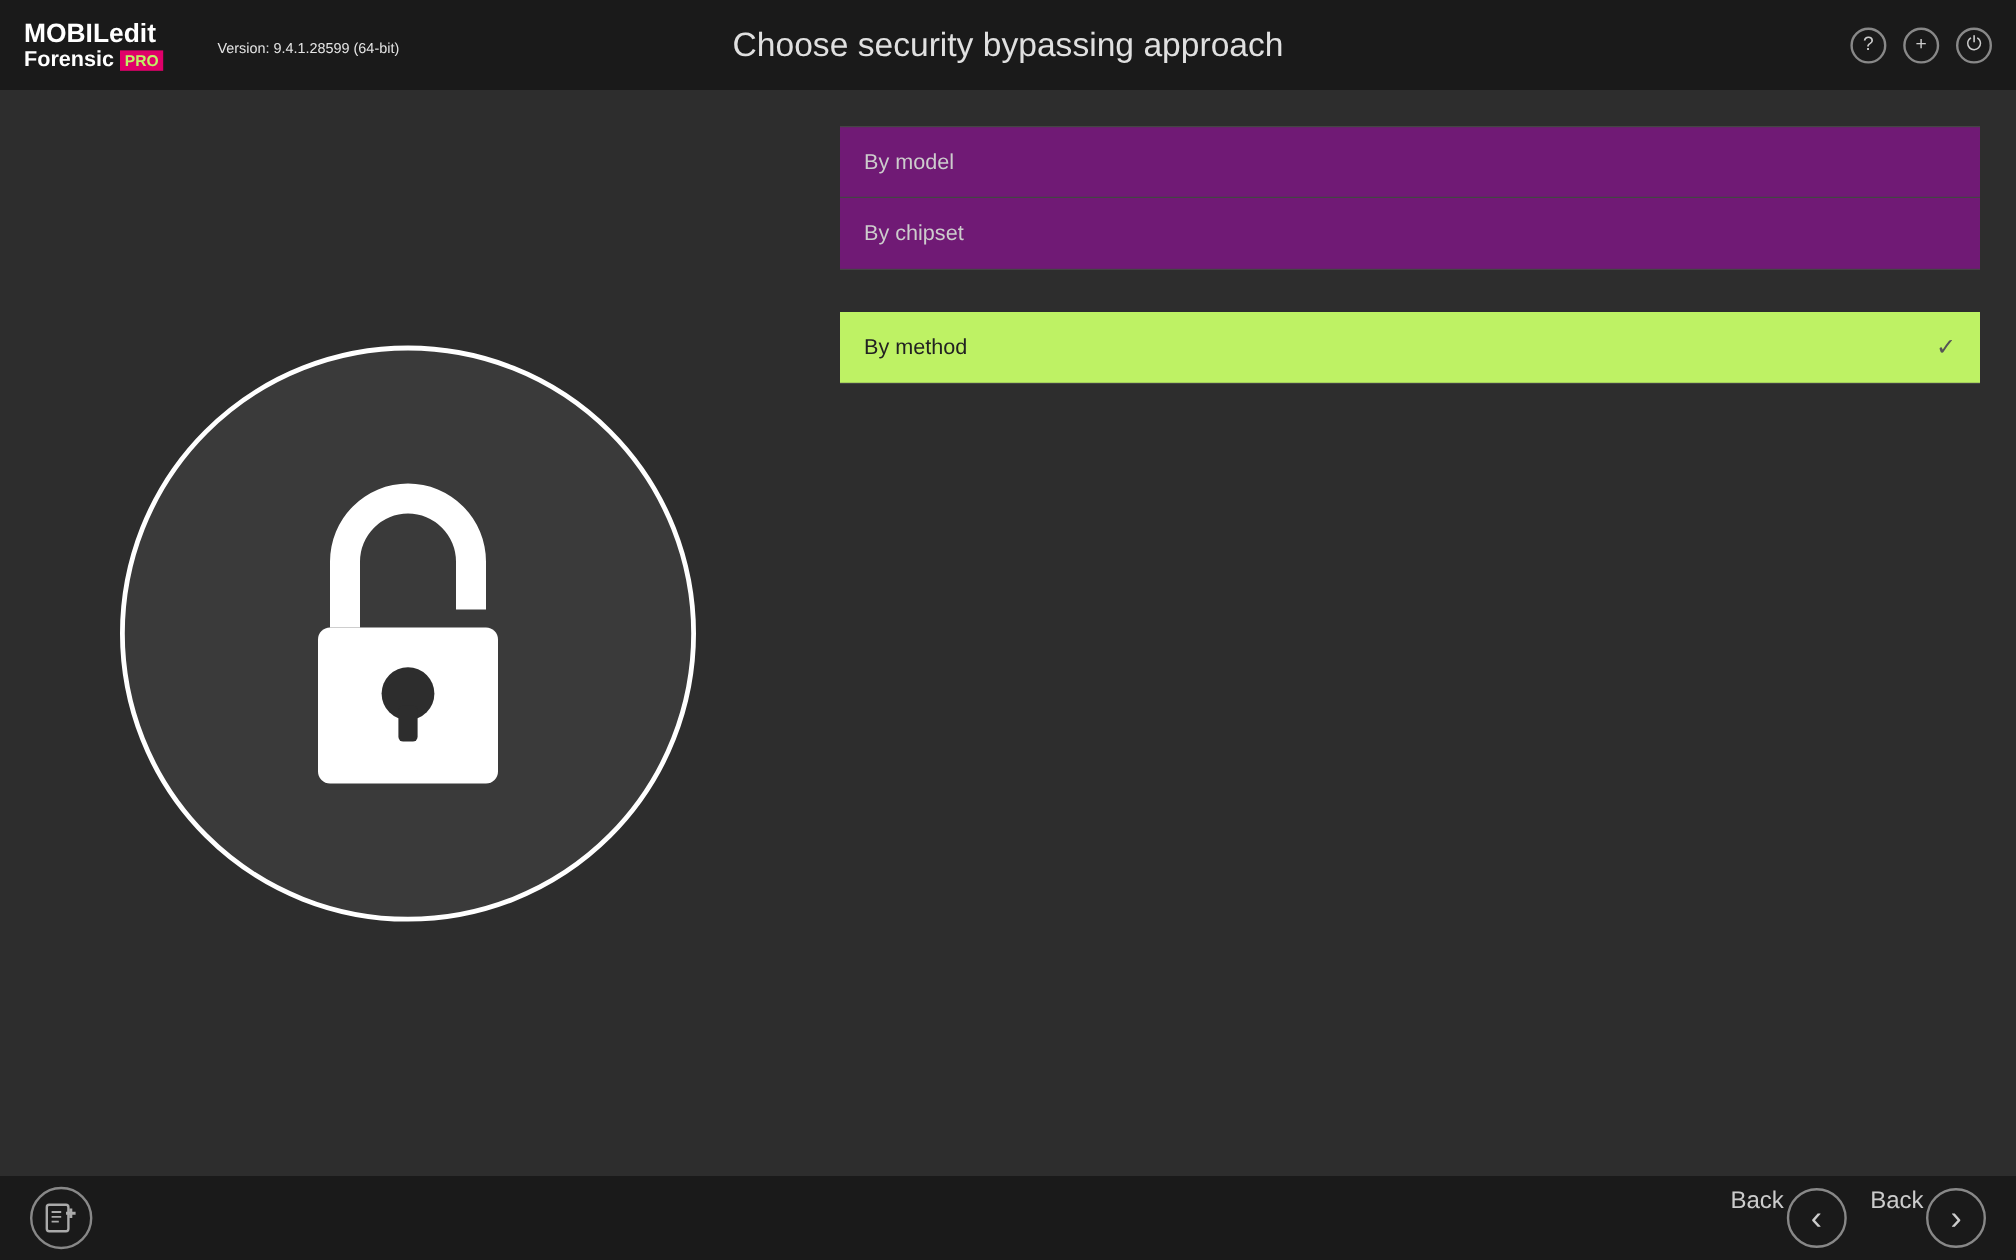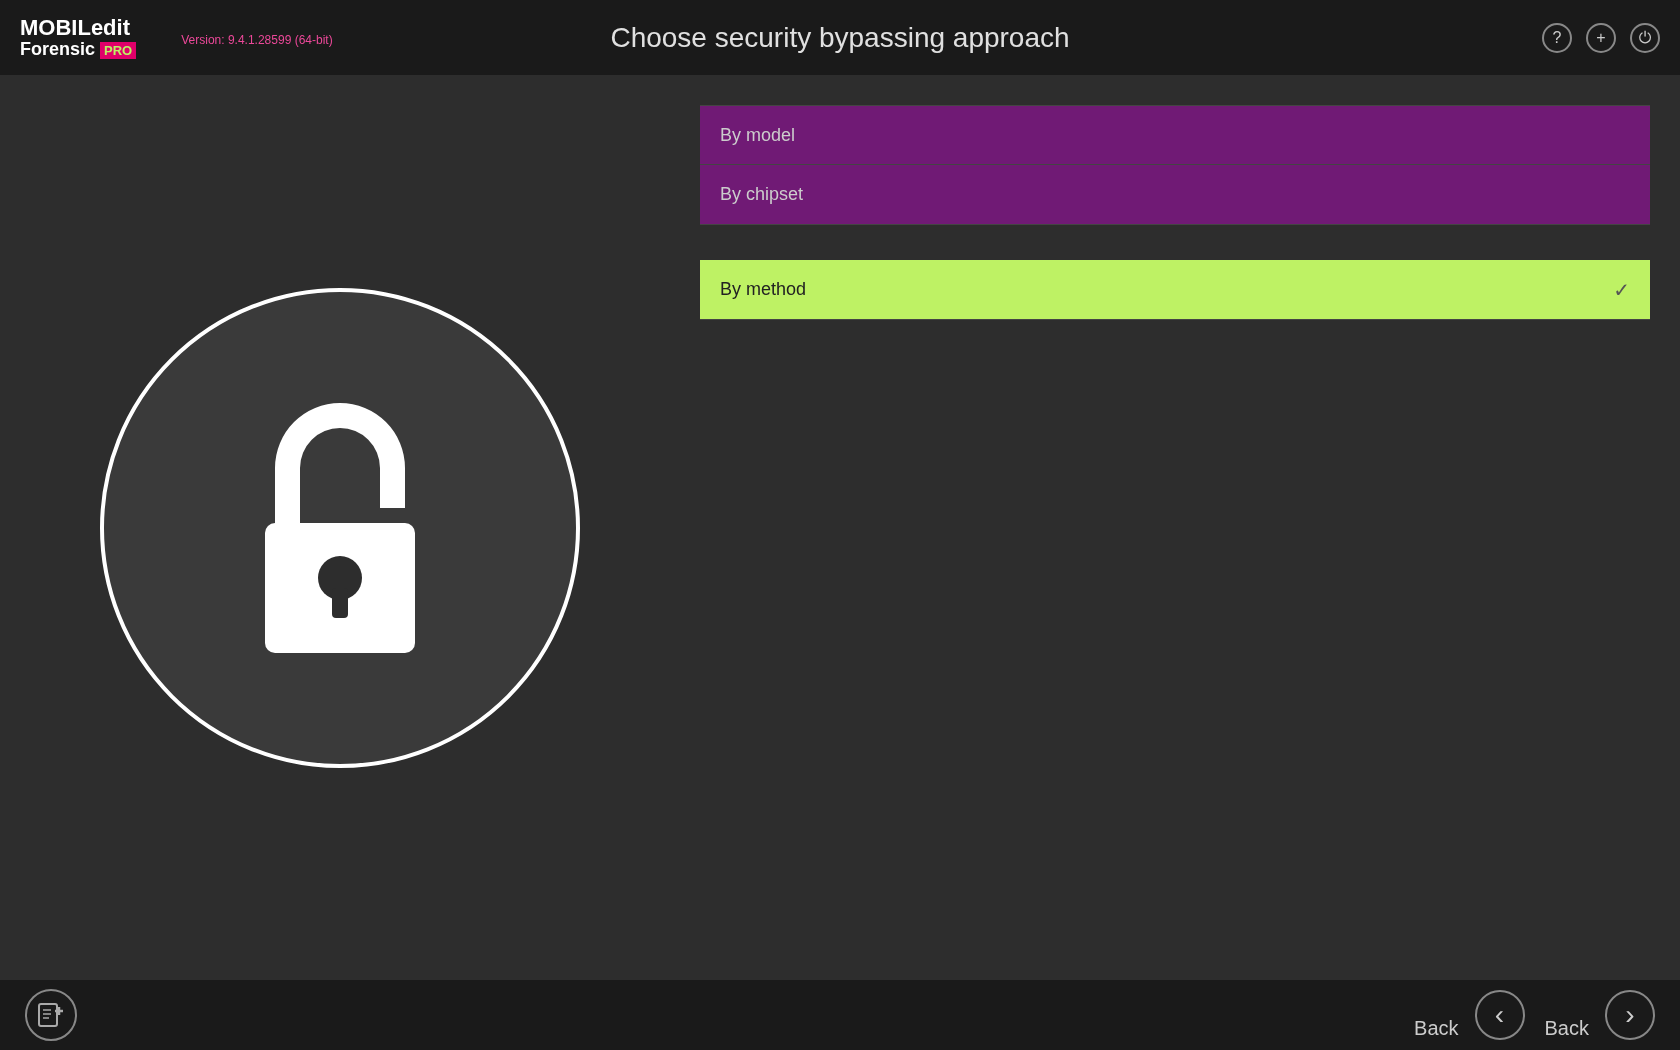--- a/index.html
+++ b/index.html
@@ -49,21 +49,21 @@
     }
 
     #logo-forensic .pro-word {
       background: #e0006a;
       color: #bef264;
       padding: 1px 4px;
       font-size: 13px;
     }
 
     #version-text {
-      color: #ec4899;
+      color: #e5e5e5;
       font-size: 12px;
       margin-left: 18px;
       margin-top: 4px;
       align-self: center;
     }
 
     #header-title {
       position: absolute;
       left: 50%;
       transform: translateX(-50%);
@@ -198,22 +198,22 @@
     }
 
     #footer-right {
       display: flex;
       align-items: center;
       gap: 20px;
     }
 
     .nav-button {
       display: flex;
-      align-items: flex-end;
-      gap: 16px;
+      align-items: flex-start;
+      gap: 2px;
       cursor: pointer;
       color: #ccc;
       font-size: 20px;
     }
 
     .nav-circle {
       width: 50px;
       height: 50px;
       border-radius: 50%;
       border: 2px solid #888;

